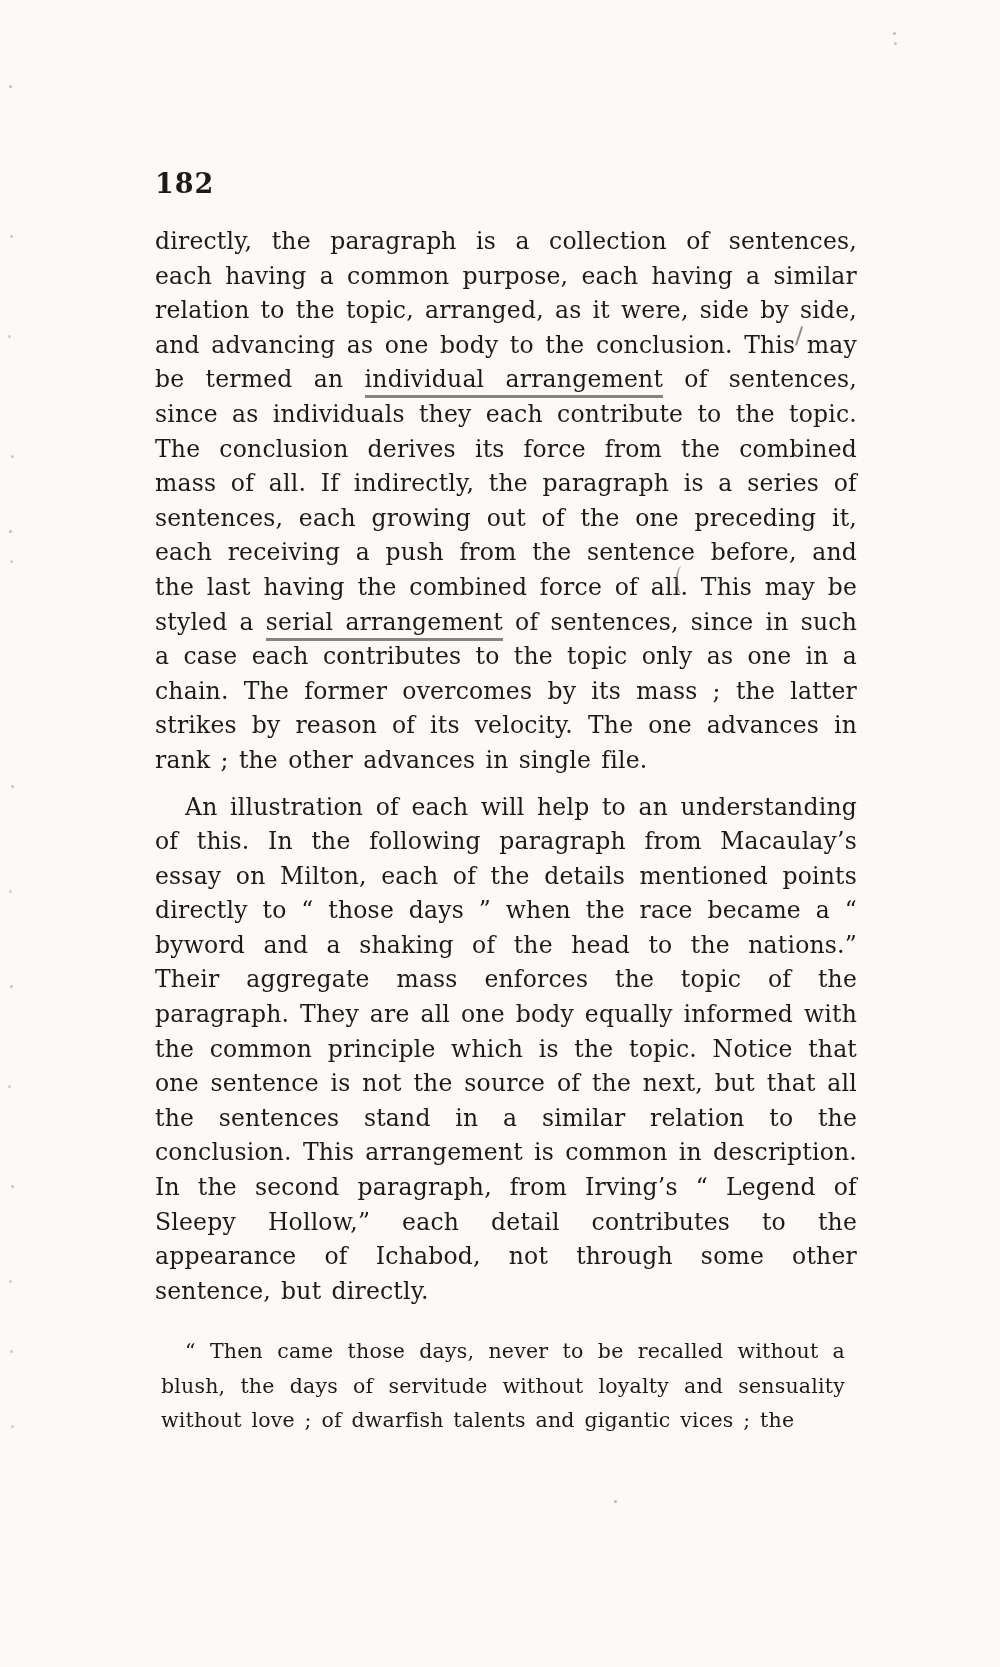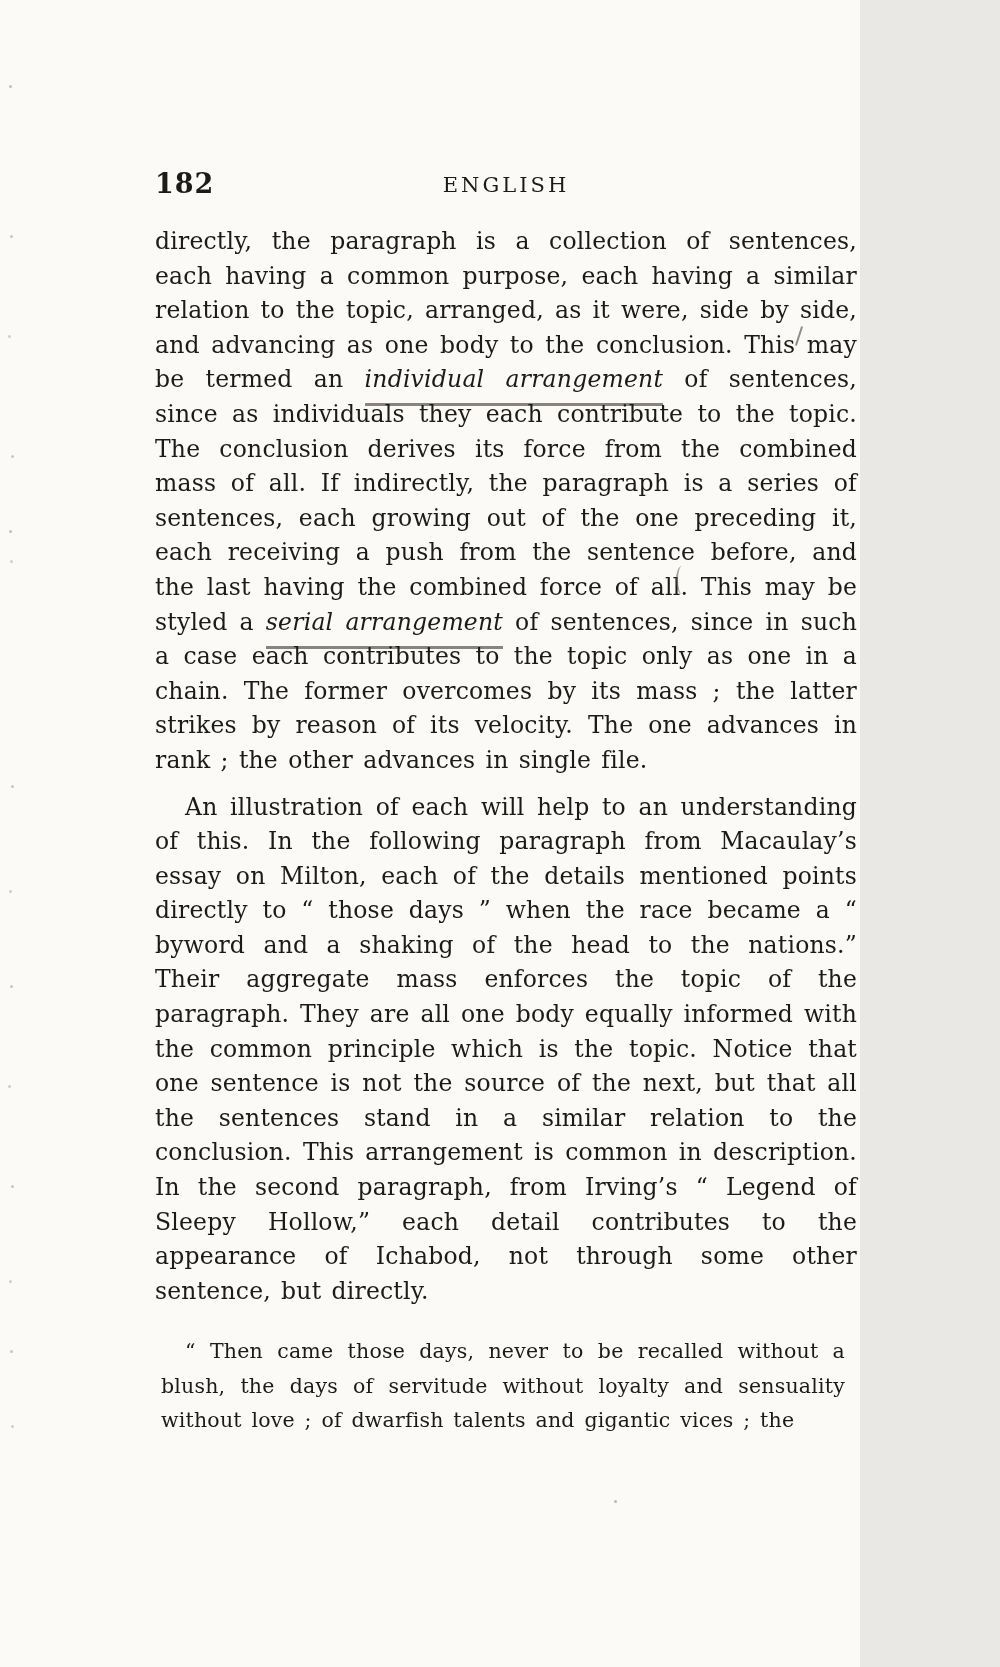--- a/index.html
+++ b/index.html
@@ -4,21 +4,21 @@
 <style>
   * { box-sizing: border-box; }
   html, body { margin: 0; padding: 0; }
   body {
     width: 1000px; height: 1667px;
     background: #e9e8e4;
     font-family: "DejaVu Serif", "Liberation Serif", serif;
   }
   .page {
     position: relative;
-    width: 860px; height: 1667px;
+    width: 1000px; height: 1667px;
     background: #fbfaf6;
     color: #1d1b17;
     overflow: hidden;
   }
   
   .speck-column {
     position: absolute; left: 9px; top: 85px;
     width: 3px; height: 3px; border-radius: 50%;
     background: rgba(105,105,100,0.40);
     box-shadow:
@@ -63,22 +63,21 @@
     margin: 0;
     font-size: 23.5px;
     line-height: 34.6px;
     text-align: justify;
     letter-spacing: 0.2px;
     word-spacing: 2.5px;
   }
   .para.indent { text-indent: 30px; margin-top: 12px; }
   .pencil-underline {
     border-bottom: 3px solid rgba(85,82,76,0.70);
-    padding-bottom: 10px;
-    font-style: italic;
+    padding-bottom: 2px;
   }
   .quote-para {
     margin: 26px 12px 0 6px;
     font-size: 20.5px;
     line-height: 34.5px;
     text-align: justify;
     text-indent: 24px;
     letter-spacing: 0.2px;
     word-spacing: 3px;
   }
@@ -99,21 +98,20 @@
 </head>
 <body>
 
 <div class="page">
 
   <span class="speck-column"></span>
   <span class="speck-topright"></span>
 
   <header class="page-header">
     <span class="page-number">182</span>
-    <span class="running-head">ENGLISH</span>
   </header>
 
   <main class="text-block">
 
     <p class="para"><span>directly, the paragraph is a collection of sentences, each having a common purpose, each having a similar relation to the topic, arranged, as it were, side by side, and advancing as one body to the conclusion. This may be termed an </span><span class="pencil-underline">individual arrangement</span><span> of sentences, since as individuals they each contribute to the topic. The conclusion derives its force from the combined mass of all.  If indirectly, the paragraph is a series of sentences, each growing out of the one preceding it, each receiving a push from the sentence before, and the last having the combined force of all.  This may be styled a </span><span class="pencil-underline">serial arrangement</span><span> of sentences, since in such a case each contributes to the topic only as one in a chain.  The former overcomes by its mass ; the latter strikes by reason of its velocity.  The one advances in rank ; the other advances in single file.</span></p>
 
     <p class="para indent">An illustration of each will help to an understanding of this.  In the following paragraph from Macaulay’s essay on Milton, each of the details mentioned points directly to “ those days ” when the race became a “ byword and a shaking of the head to the nations.” Their aggregate mass enforces the topic of the paragraph.  They are all one body equally informed with the common principle which is the topic.  Notice that one sentence is not the source of the next, but that all the sentences stand in a similar relation to the conclusion.  This arrangement is common in description. In the second paragraph, from Irving’s “ Legend of Sleepy Hollow,” each  detail contributes to the appearance of Ichabod, not through some other sentence, but directly.</p>
 
     <p class="quote-para">“ Then came those days, never to be recalled without a blush, the days of servitude without loyalty and sensuality without love ; of dwarfish talents and gigantic vices ; the</p>
 

